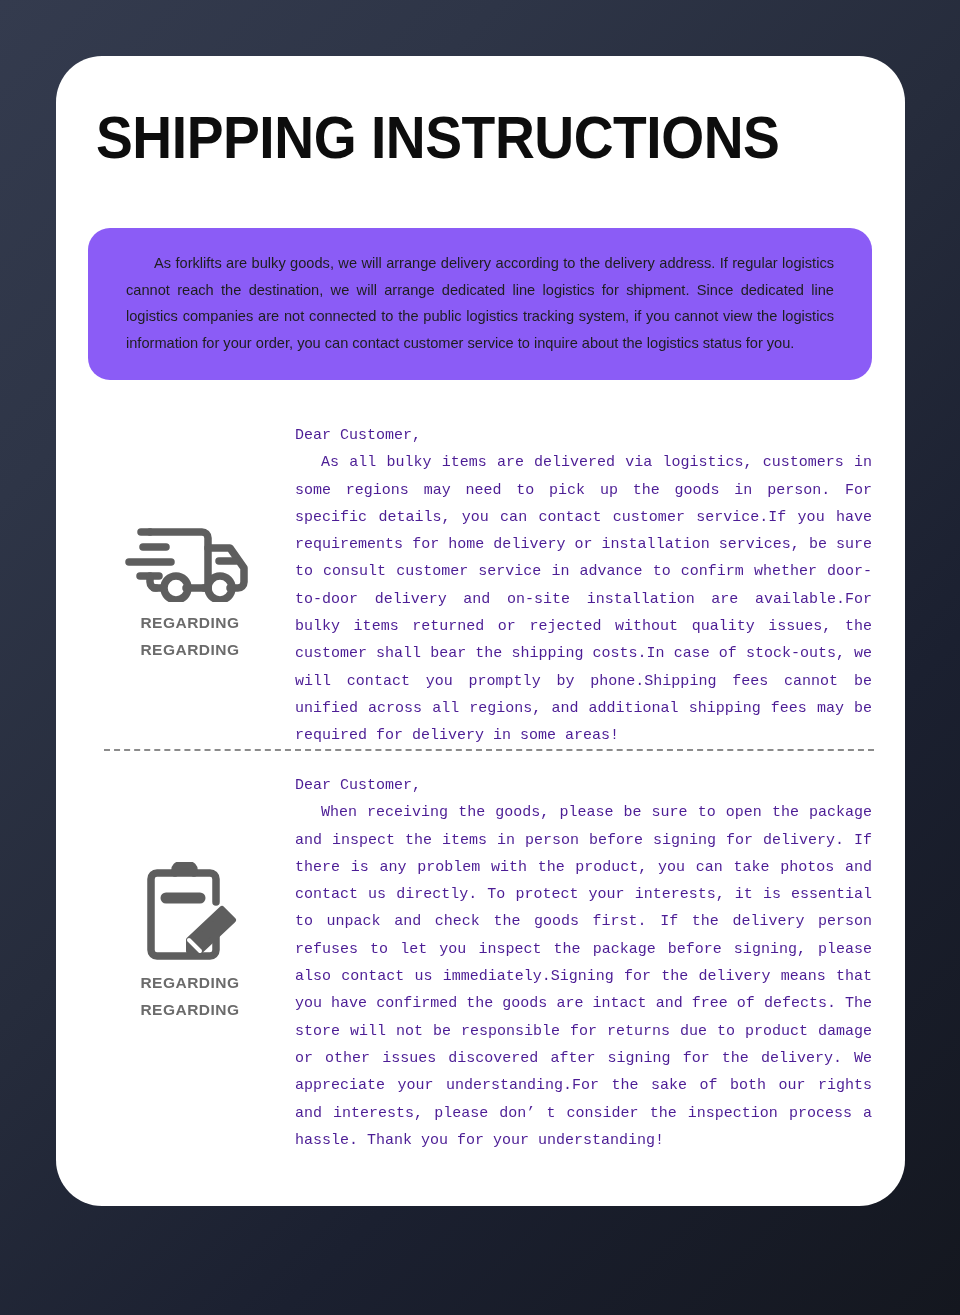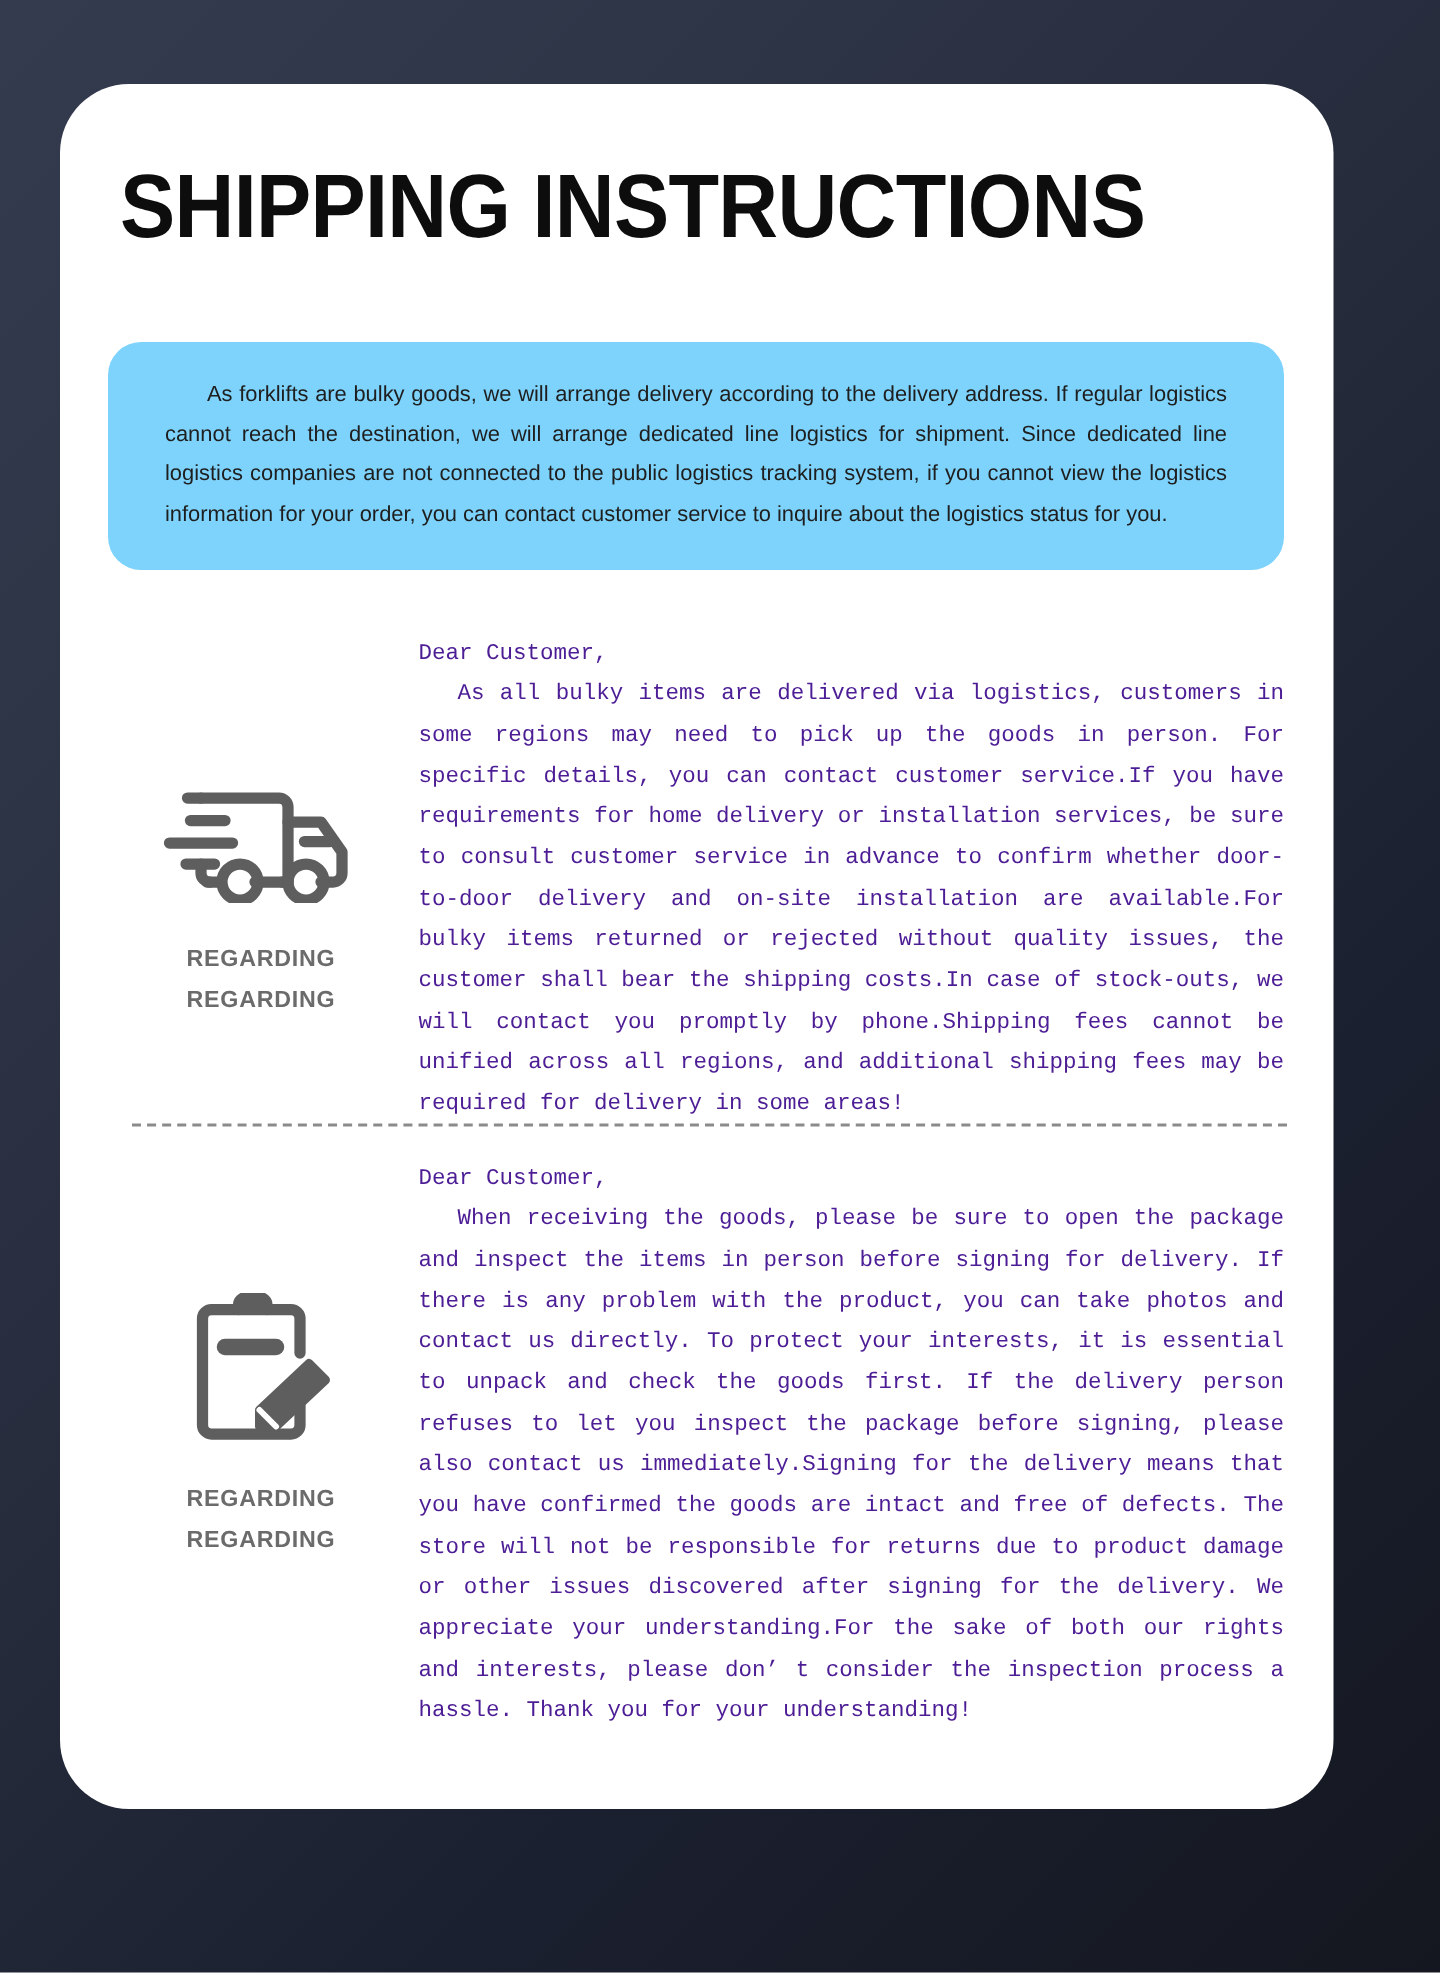--- a/index.html
+++ b/index.html
@@ -18,21 +18,21 @@
 
   .page {
     position: relative;
     width: 960px;
     height: 1315px;
   }
 
   
   .card {
     position: absolute;
-    left: 40px;
+    left: 56px;
     top: 56px;
     width: 849px;
     height: 1150px;
     background: #ffffff;
     border-radius: 46px;
   }
 
   
   .title {
     position: absolute;
@@ -49,21 +49,21 @@
     white-space: nowrap;
   }
 
   
   .notice {
     position: absolute;
     left: 32px;
     top: 172px;
     width: 784px;
     padding: 22px 38px 24px 38px;
-    background: #7dd3fc;
+    background: #8b5cf6;
     border-radius: 22px;
   }
 
   .notice p {
     font-size: 14.6px;
     line-height: 26.5px;
     color: #1e1e1e;
     text-align: justify;
     text-indent: 28px;
     text-justify: inter-word;
@@ -96,21 +96,21 @@
     width: 132px;
     height: 100px;
     display: flex;
     align-items: center;
     justify-content: center;
   }
 
   .icon-box.clip { width: 110px; height: 104px; }
 
   .icon-label {
-    margin-top: 22px;
+    margin-top: 5px;
     font-size: 15.5px;
     line-height: 27px;
     font-weight: 600;
     letter-spacing: 0.5px;
     color: #6b6b6b;
     text-align: left;
   }
 
   .text-col {
     flex: 1;

